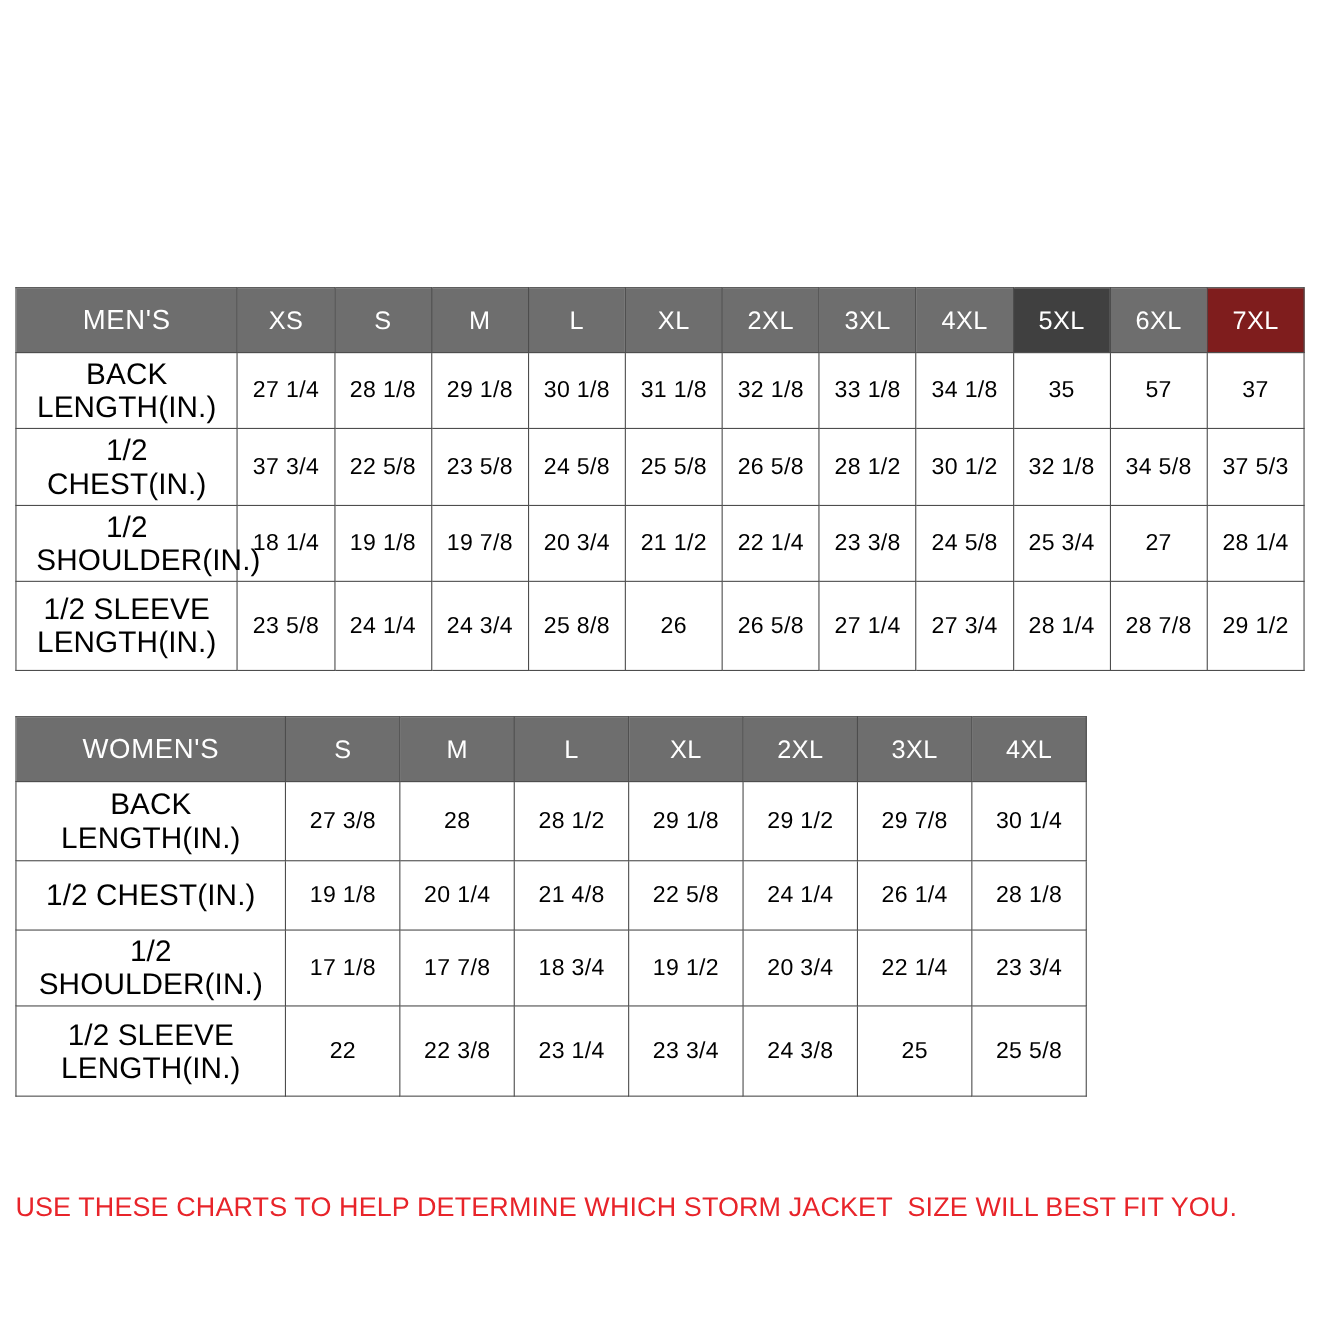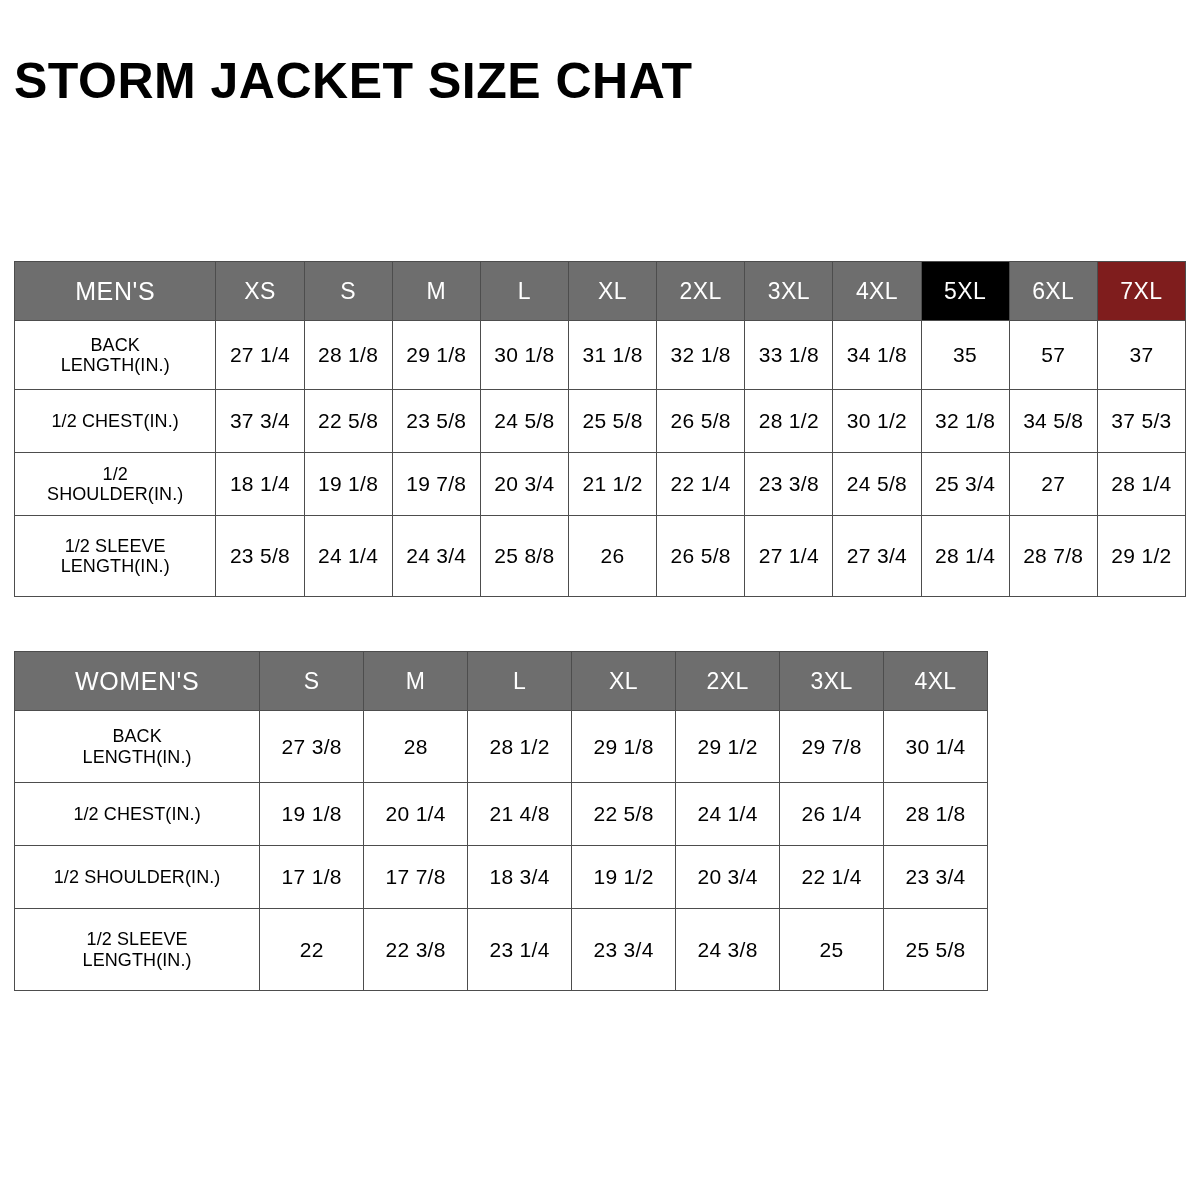--- a/index.html
+++ b/index.html
@@ -65,21 +65,21 @@
     font-size: 23px;
     font-weight: normal;
     height: 58px;
     letter-spacing: 0.4px;
   }
   .tbl thead th.corner {
     font-size: 25px;
     letter-spacing: 0.6px;
   }
   .tbl td.rowlabel {
-    font-size: 18px;
+    font-size: 27px;
     line-height: 1.12;
     padding: 4px 18px;
     letter-spacing: 0.1px;
   }
   .tbl td.val {
     font-size: 21px;
     letter-spacing: 0.3px;
   }
 
   
@@ -105,21 +105,20 @@
     line-height: 1.3;
     white-space: pre;
     letter-spacing: 0.1px;
   }
 </style>
 </head>
 <body style="background: rgb(255, 255, 255);">
 
 <div class="page">
 
-  <h1 class="title" style="color: rgb(0, 0, 0);">STORM JACKET SIZE CHAT</h1>
 
 
   <table class="tbl" id="mens-table">
     <colgroup>
         <col style="width: 17.2%;">
         <col style="width: 7.52727%;">
         <col style="width: 7.52727%;">
         <col style="width: 7.52727%;">
         <col style="width: 7.52727%;">
         <col style="width: 7.52727%;">
@@ -134,21 +133,21 @@
       <tr>
           <th class="corner" style="background: rgb(110, 110, 110); color: rgb(255, 255, 255);">MEN'S</th>
           <th style="background: rgb(110, 110, 110); color: rgb(255, 255, 255);">XS</th>
           <th style="background: rgb(110, 110, 110); color: rgb(255, 255, 255);">S</th>
           <th style="background: rgb(110, 110, 110); color: rgb(255, 255, 255);">M</th>
           <th style="background: rgb(110, 110, 110); color: rgb(255, 255, 255);">L</th>
           <th style="background: rgb(110, 110, 110); color: rgb(255, 255, 255);">XL</th>
           <th style="background: rgb(110, 110, 110); color: rgb(255, 255, 255);">2XL</th>
           <th style="background: rgb(110, 110, 110); color: rgb(255, 255, 255);">3XL</th>
           <th style="background: rgb(110, 110, 110); color: rgb(255, 255, 255);">4XL</th>
-          <th style="background: #000000; color: rgb(255, 255, 255);">5XL</th>
+          <th style="background: #404040; color: rgb(255, 255, 255);">5XL</th>
           <th style="background: rgb(110, 110, 110); color: rgb(255, 255, 255);">6XL</th>
           <th style="background: #7f1d1d; color: rgb(255, 255, 255);">7XL</th>
         </tr>
     </thead>
     <tbody>
         <tr>
           <td class="rowlabel r-back">BACK<br>LENGTH(IN.)</td>
           <td class="val r-back">27 1/4</td>
           <td class="val r-back">28 1/8</td>
           <td class="val r-back">29 1/8</td>
@@ -266,14 +265,15 @@
           <td class="val r-sleeve">22 3/8</td>
           <td class="val r-sleeve">23 1/4</td>
           <td class="val r-sleeve">23 3/4</td>
           <td class="val r-sleeve">24 3/8</td>
           <td class="val r-sleeve">25</td>
           <td class="val r-sleeve">25 5/8</td>
         </tr>
       </tbody>
   </table>
 
+  <p class="footer" style="color: rgb(232, 36, 42);">USE THESE CHARTS TO HELP DETERMINE WHICH STORM JACKET  SIZE WILL BEST FIT YOU.</p>
 
 </div>
 
 </body></html>

